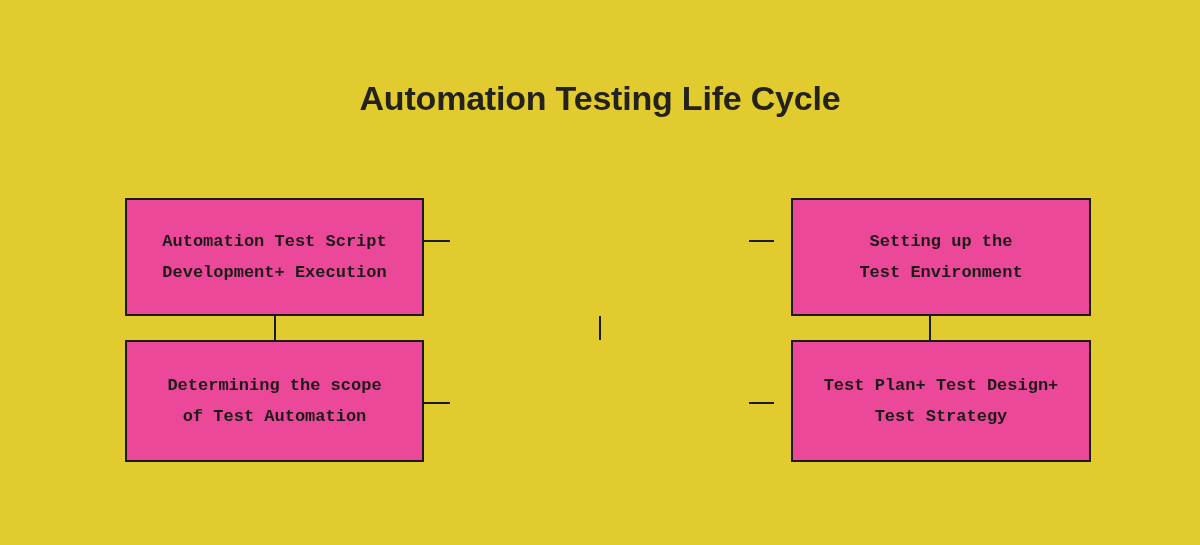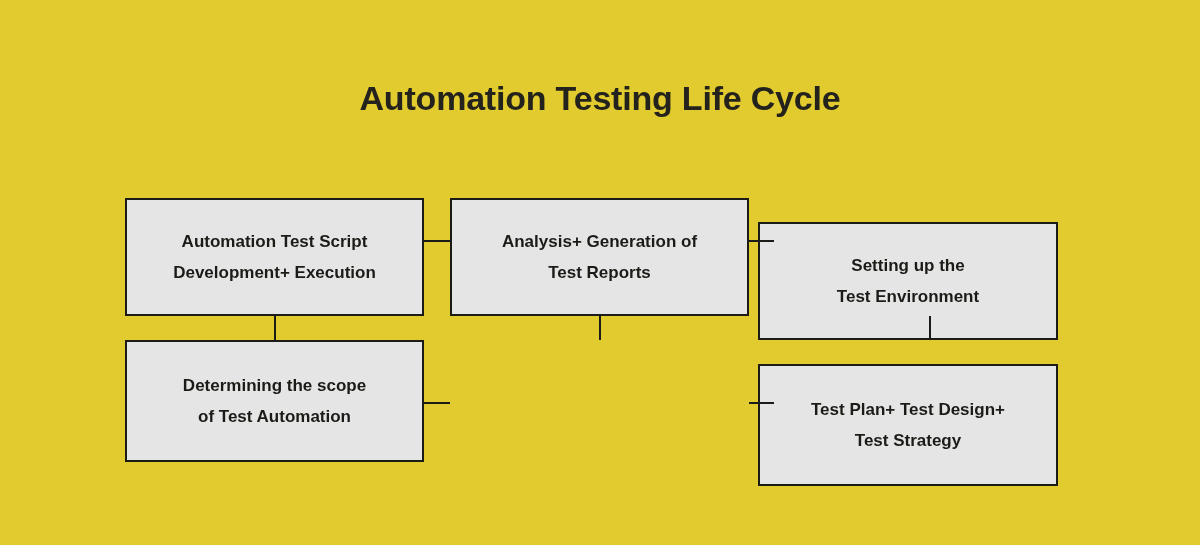--- a/index.html
+++ b/index.html
@@ -34,39 +34,40 @@
   .diagram {
     position: absolute;
     left: 125px;
     top: 198px;
     width: 949px;
     height: 264px;
   }
   .node {
     position: absolute;
     box-sizing: border-box;
-    background: #e5e5e5;
+    background: #ec4899;
     border: 2px solid #1b1b17;
     display: flex;
     align-items: center;
     justify-content: center;
     text-align: center;
+    font-family: Liberation Mono, monospace;
   }
   .node-label {
     font-size: 17px;
     font-weight: bold;
     color: #1c1b17;
     line-height: 31px;
     padding: 0 14px;
     white-space: pre-line;
   }
   
   .col-0 { left: 0px;   width: 299px; }
   .col-1 { left: 325px; width: 299px; }
-  .col-2 { left: 633px; width: 300px; margin-top: 24px; }
+  .col-2 { left: 666px; width: 300px; }
   
   .row-0 { top: 0px;   height: 118px; }
   .row-1 { top: 142px; height: 122px; align-items: center; }
 
   .connector {
     position: absolute;
     background: #1b1b17;
   }
   .connector.h {
     height: 2px;
@@ -92,24 +93,20 @@
 
   <div class="title">Automation Testing Life Cycle</div>
 
   <div class="diagram">
 
     <div class="node row-0 col-0">
       <span class="node-label">Automation Test Script
 Development+ Execution</span>
     </div>
 
-    <div class="node row-0 col-1">
-      <span class="node-label">Analysis+ Generation of
-Test Reports</span>
-    </div>
 
     <div class="node row-0 col-2">
       <span class="node-label">Setting up the
 Test Environment</span>
     </div>
 
     <div class="node row-1 col-0">
       <span class="node-label">Determining the scope
 of Test Automation</span>
     </div>

